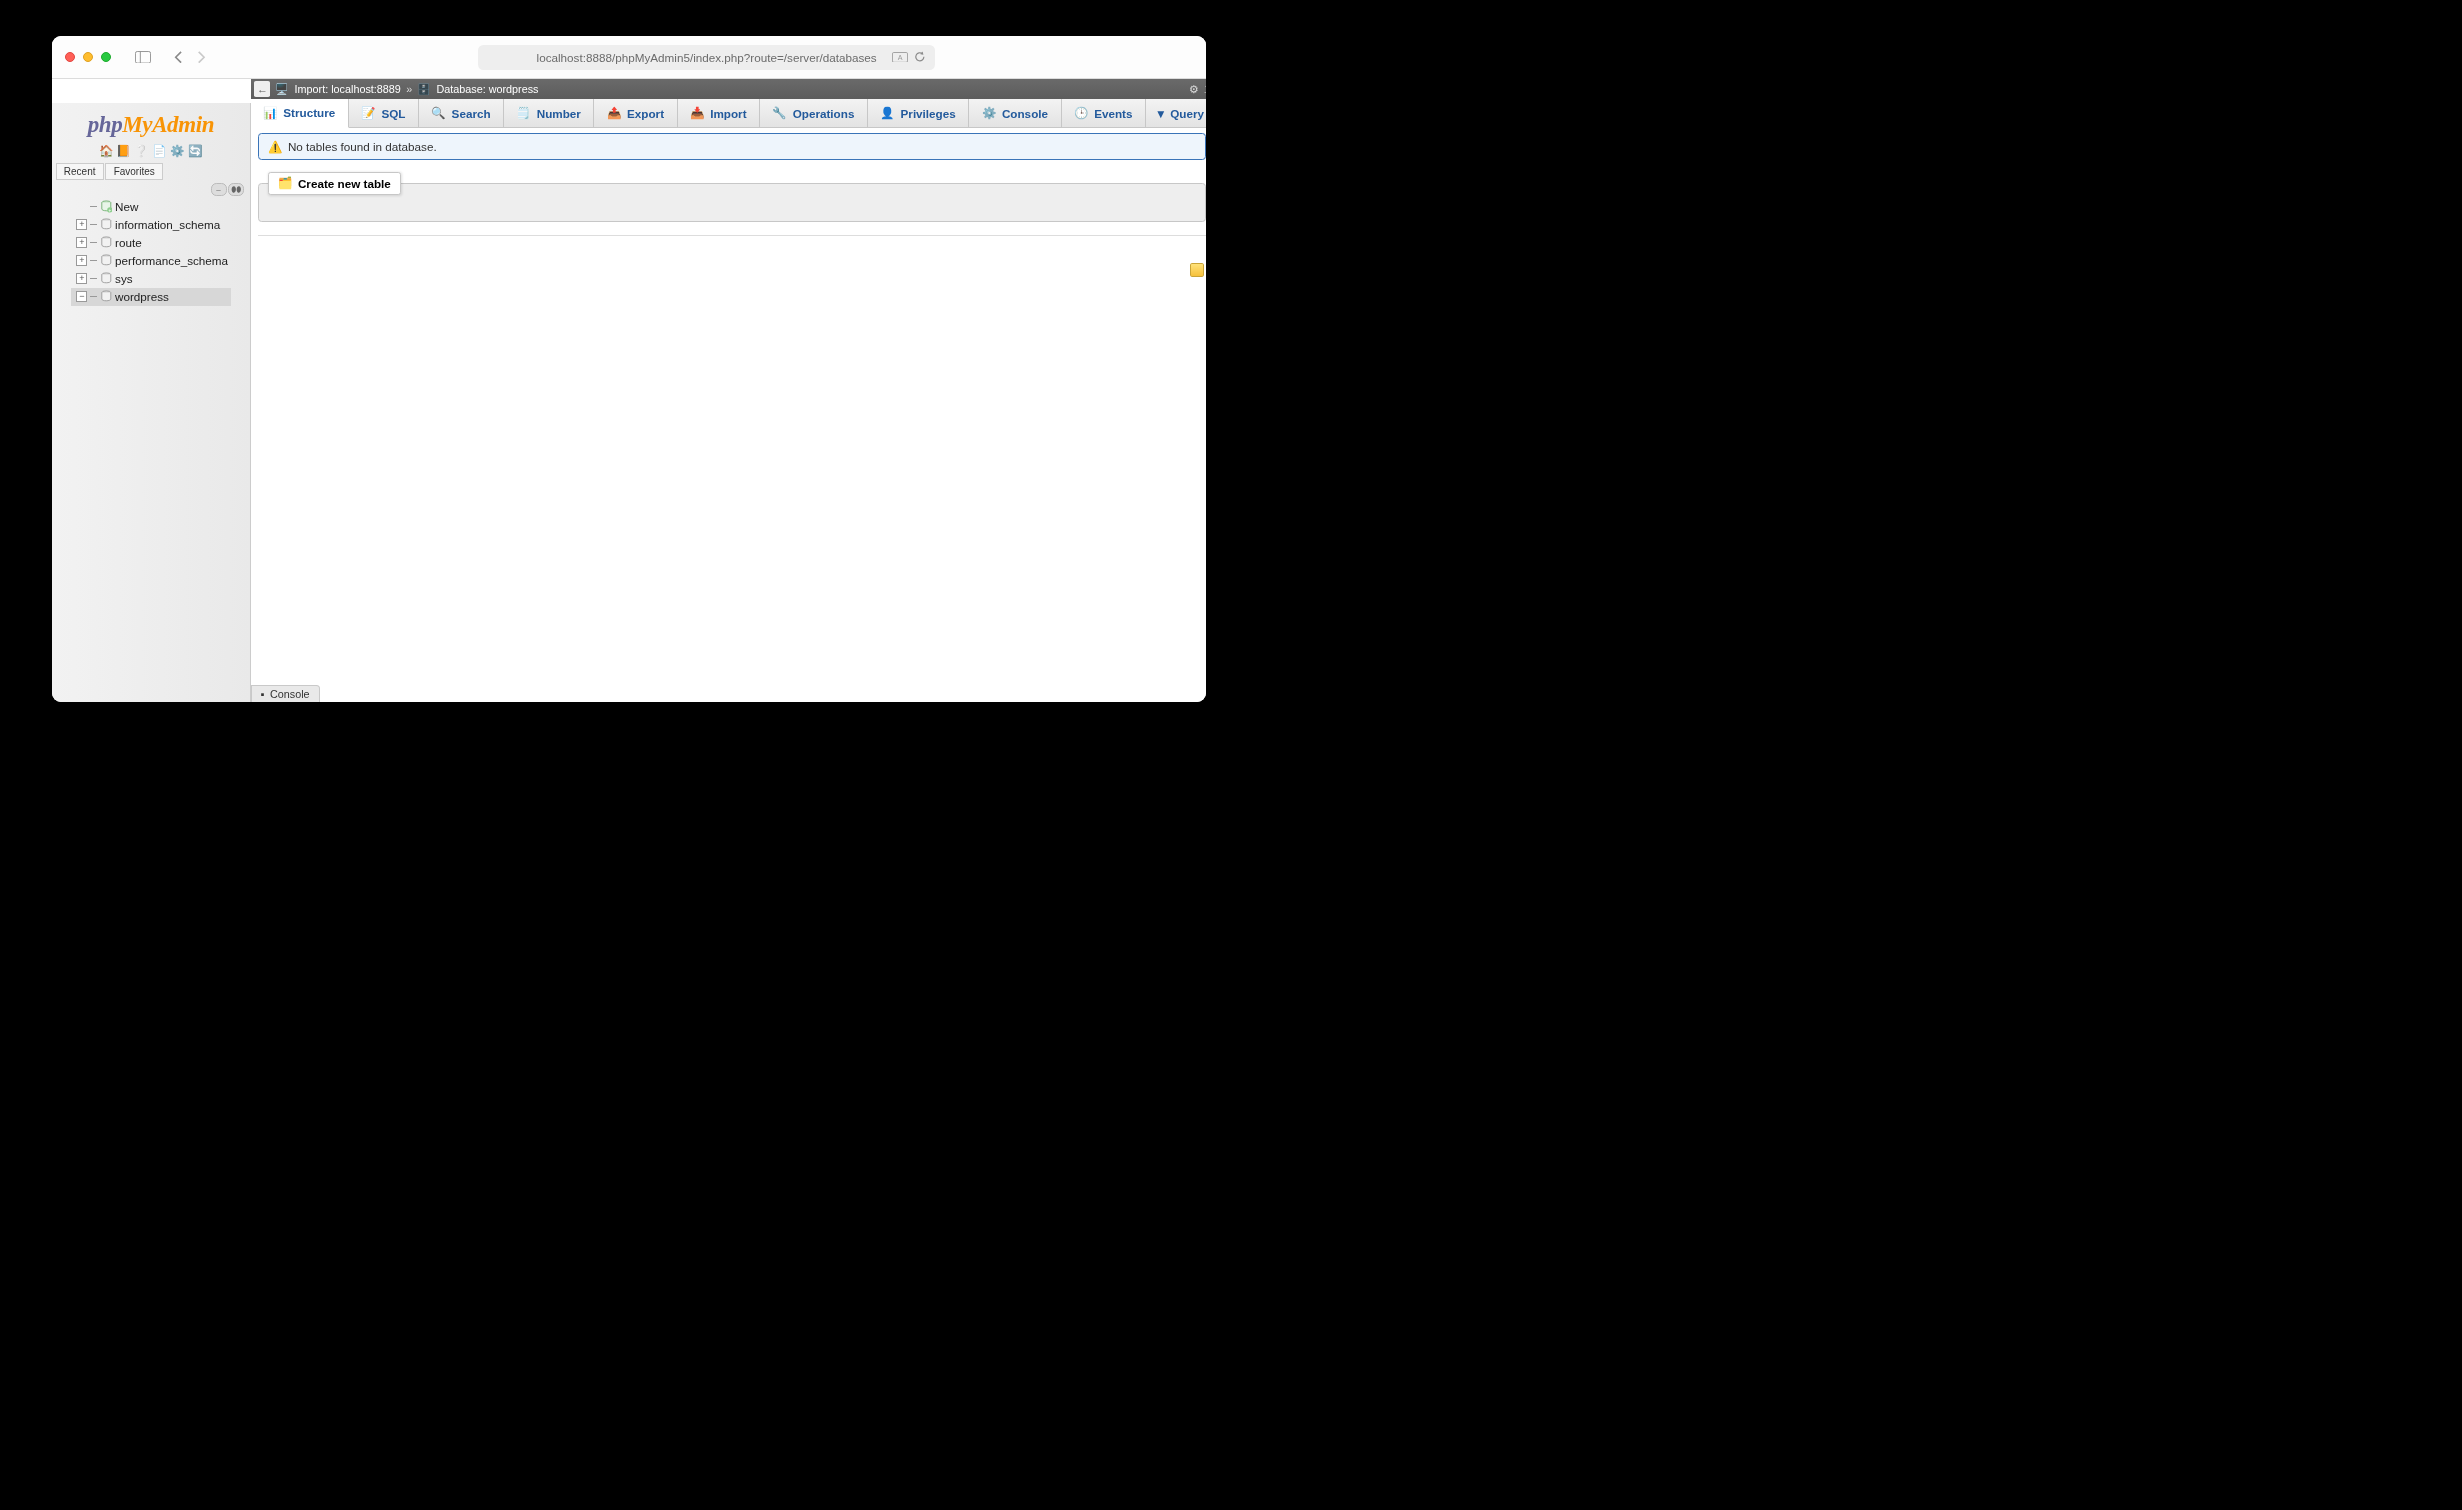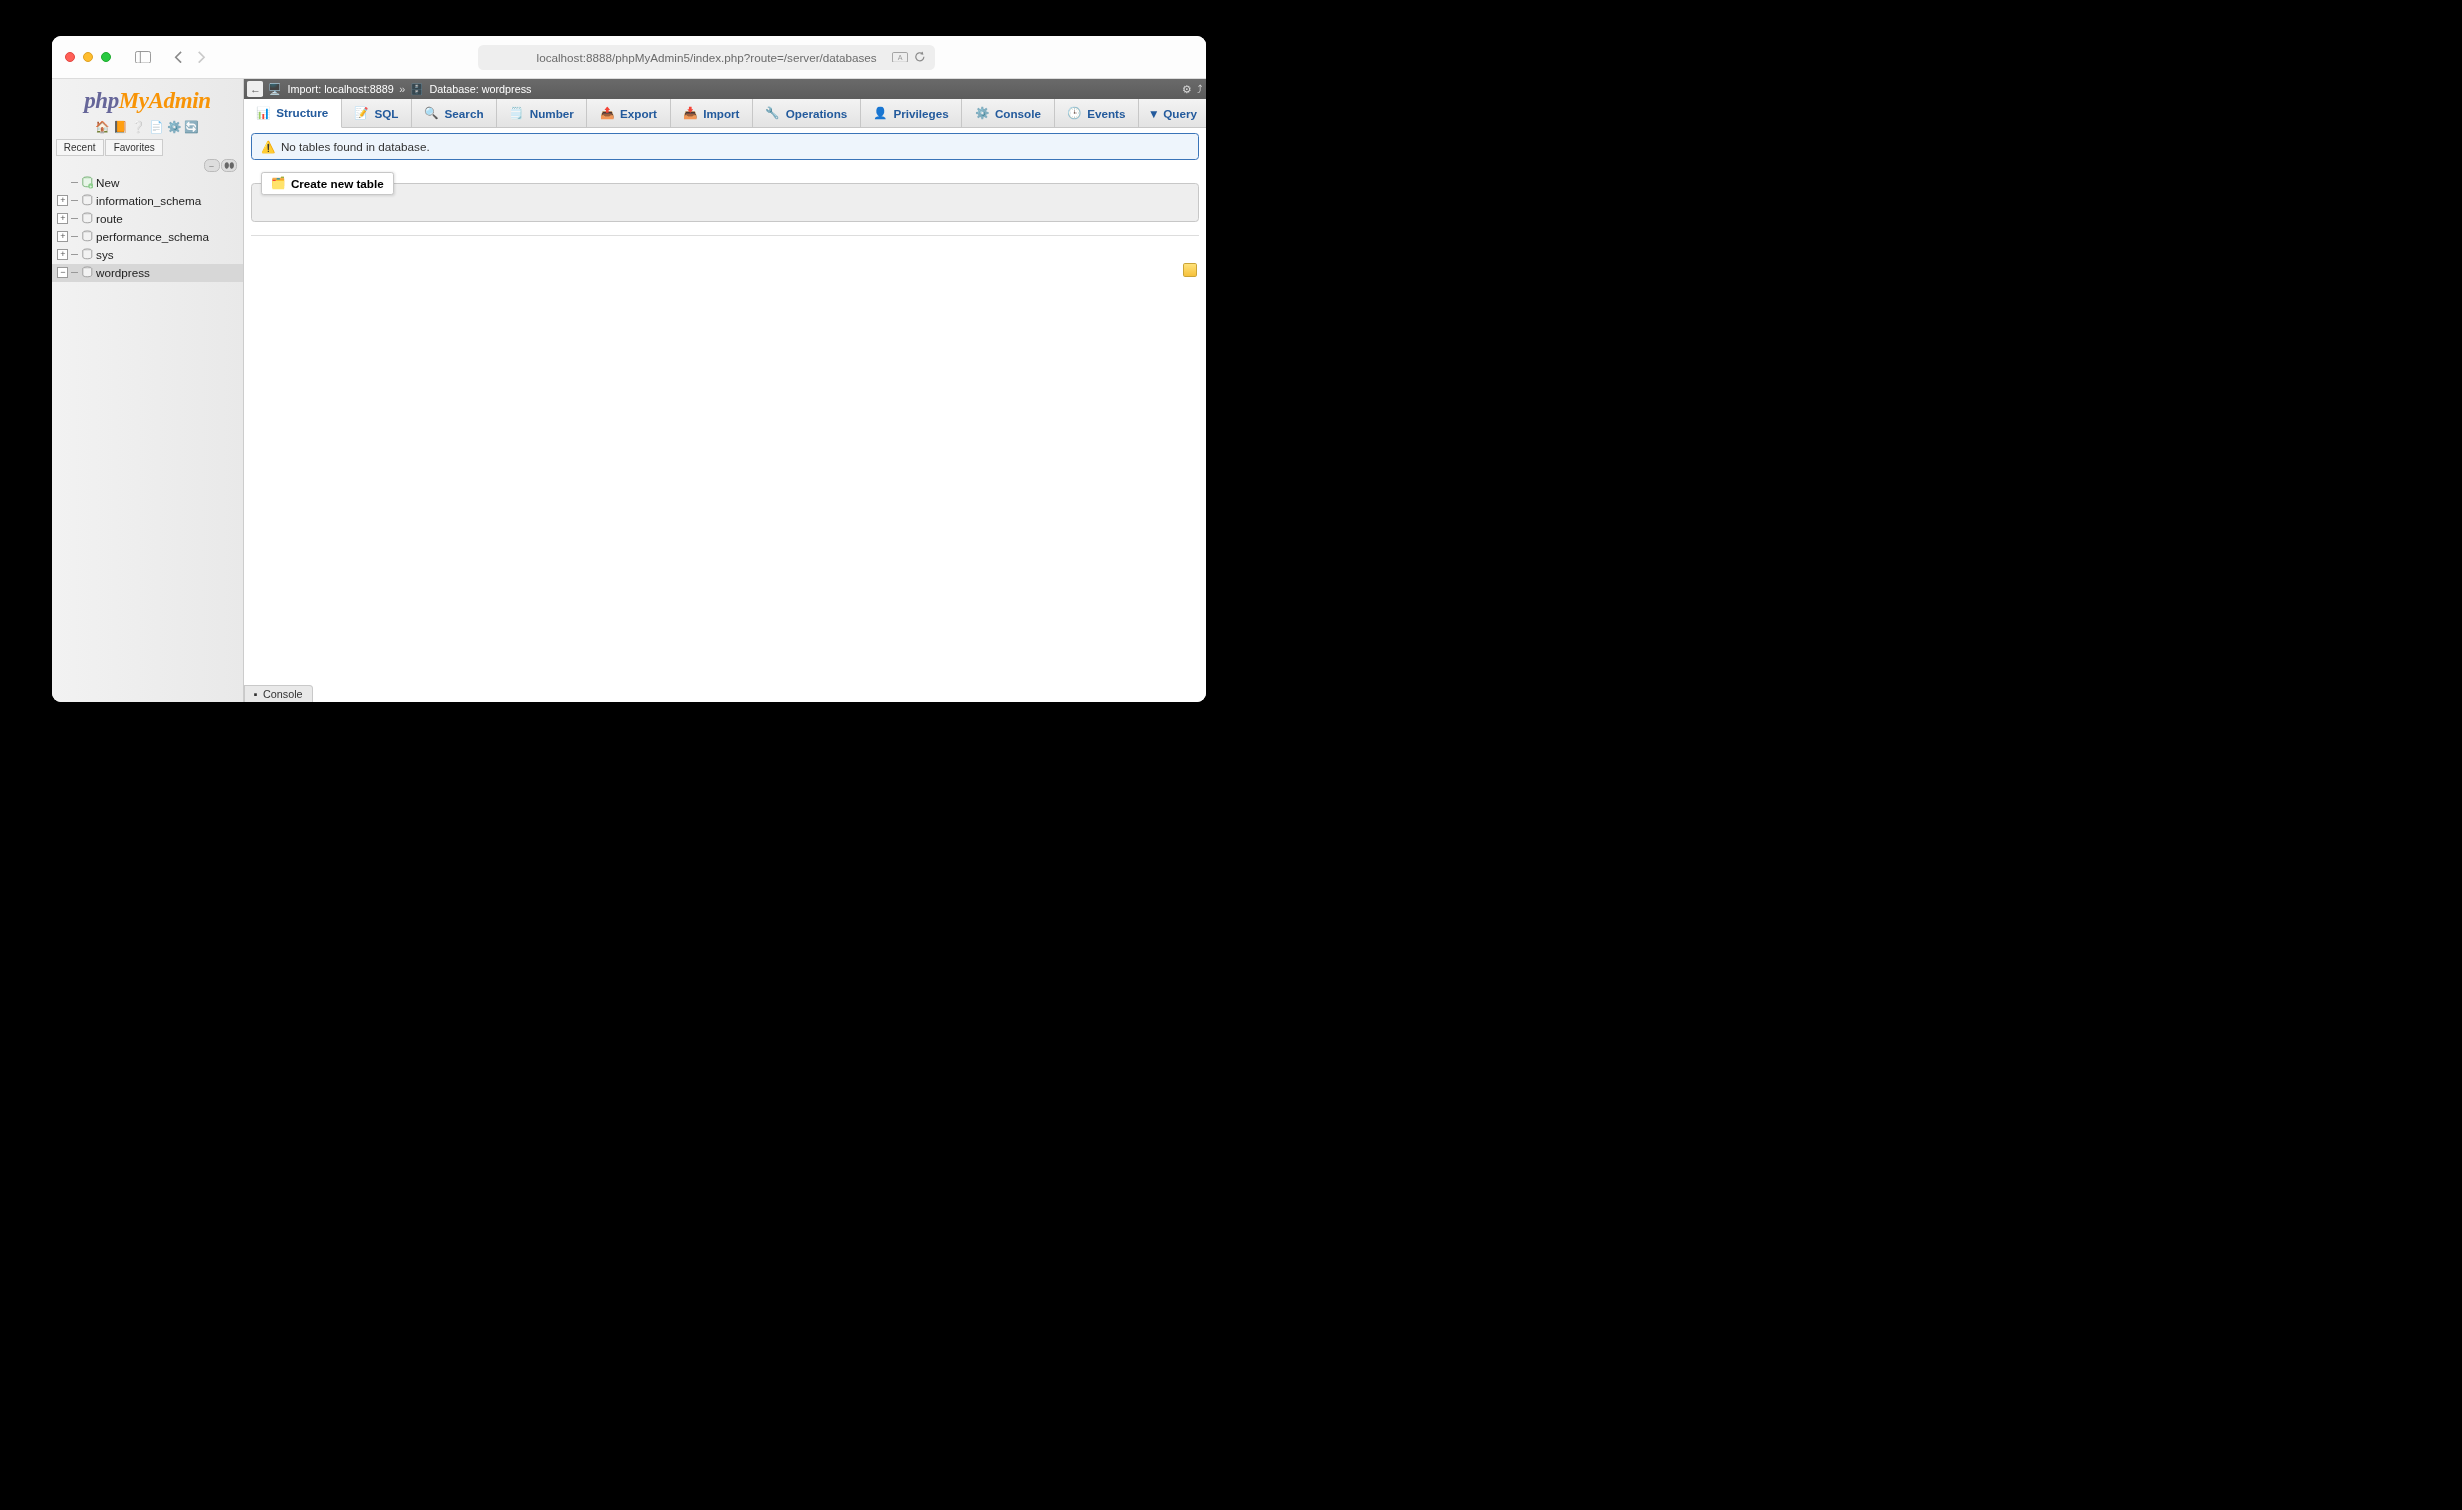--- a/index.html
+++ b/index.html
@@ -66,20 +66,21 @@
   }
   
   .sidebar {
     width: 215px;
     background: linear-gradient(to right,#f2f2f2,#e9e9e9);
     border-right: 0.9px solid #ccc;
     display:flex;
     flex-direction:column;
     align-items:stretch;
     padding-top: 5.4px;
+    margin-top: 24px;
   }
   .logo {
     text-align:center;
     font-family: Georgia, 'Times New Roman', serif;
     font-weight: 700;
     font-style: italic;
     font-size: 23px;
     padding: 3.6px 0 1.8px;
     letter-spacing: -0.4px;
   }
@@ -95,21 +96,21 @@
     background:#f6f6f6;
     border:0.9px solid #ccc;
     border-radius:0;
     padding:1.8px 7.2px;
     font-size:10px;
     color:#333;
     cursor:pointer;
   }
   .collapse-row{ display:flex; justify-content:flex-end; gap:1.8px; padding:0 5.4px 1.8px;}
   .collapse-row span{ width:16px; height:12.6px; border:0.9px solid #bbb; border-radius:5.4px; background:#ddd; font-size:8px; display:flex; align-items:center; justify-content:center; color:#666;}
-  ul.tree { list-style:none; padding:0 0;}
+  ul.tree { list-style:none; padding:0 19px;}
   ul.tree li{
     display:flex; align-items:center; gap:2.7px;
     padding:0.9px 2.7px 0.9px 5.4px; font-size:11.7px; color:#333;
     height:18px;
   }
   ul.tree li.sel{ background:#d7d7d7;}
   .expander{ width:10.8px; height:10.8px; border:0.9px solid #999; background:#fff; font-size:9px; line-height:9px; text-align:center; color:#555;}
   .dash{ width:7.2px; border-top:0.9px solid #999; height:0;}
   .dbicon{ width:12.6px; height:12.6px; display:inline-block;}
   .dbicon svg{width:12.6px;height:12.6px;}

